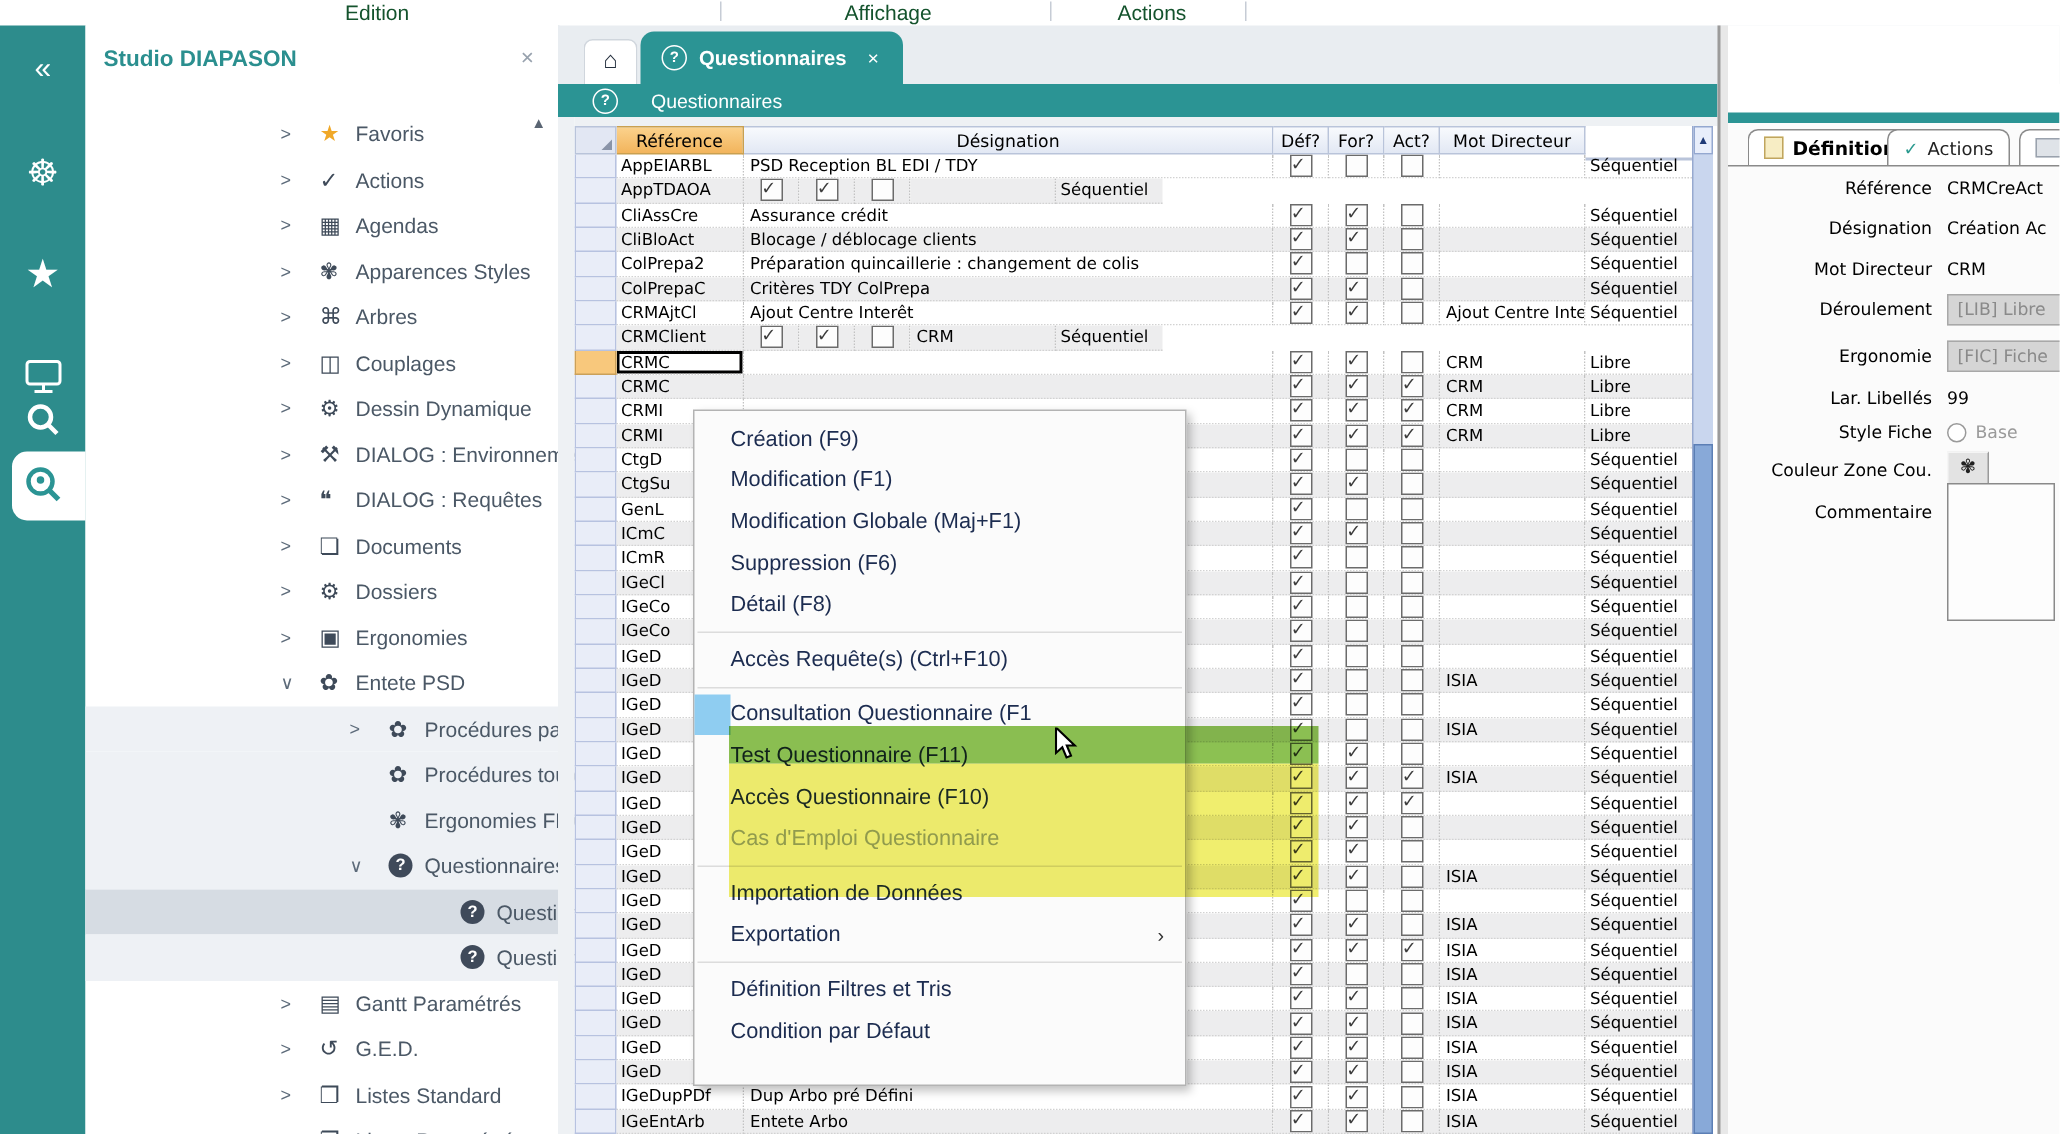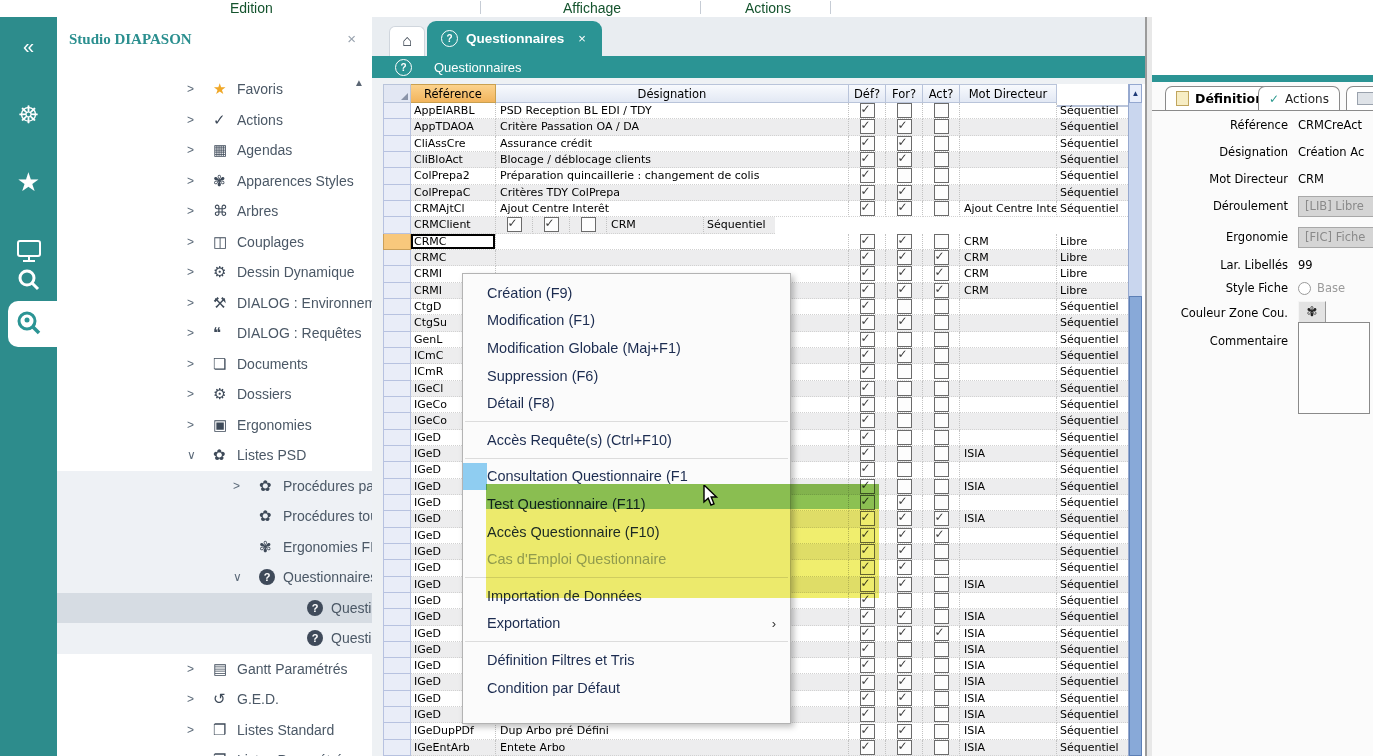--- a/index.html
+++ b/index.html
@@ -8,21 +8,21 @@
   
   #menubar{left:0;top:0;width:1373px;height:17px;background:#fff;}
   .mb-item{position:absolute;top:0;color:#14532d;font-size:14px;}
   .mb-sep{position:absolute;top:1px;width:1px;height:13px;background:#c6ccd5;}
   
   #rail{left:0;top:17px;width:57px;height:739px;background:#2d8c8c;}
   .rail-ic{position:absolute;left:0;width:57px;text-align:center;color:#fff;}
   #rail-active-bg{position:absolute;left:8px;top:284px;width:49px;height:46px;background:#fff;border-radius:10px 0 0 10px;}
   
   #sidebar{left:57px;top:17px;width:315px;height:739px;background:#fff;border-right:1px solid #d8dee4;}
-  #sb-title{position:absolute;left:12px;top:14px;font-size:15px;font-weight:bold;color:#2b8f8f;font-family:Liberation Serif, serif;}
+  #sb-title{position:absolute;left:12px;top:14px;font-size:15px;font-weight:bold;color:#2b8f8f;}
   #sb-close{position:absolute;right:16px;top:13px;color:#98a2ae;font-size:15px;}
   #sb-up{position:absolute;right:8px;top:60px;color:#5a6573;font-size:10px;}
   #tree{position:absolute;left:0;top:57px;right:0;}
   .ti{height:30.5px;display:flex;align-items:center;padding-left:130px;font-size:14px;color:#4b5866;}
   .ti.l2{padding-left:176px;}
   .ti.l3{padding-left:224px;}
   .ti.shade{background:#eef1f5;}
   .ti.sel{background:#d6dce3;}
   .chev{width:26px;color:#5d6b7a;font-size:12px;flex:none;}
   .ic{width:24px;flex:none;color:#3e4a59;font-size:15px;text-align:left;}
@@ -203,21 +203,21 @@
       <span class="lb">Dossiers</span>
     </div>
       <div class="ti">
       <span class="chev">&gt;</span>
       <span class="ic">▣</span>
       <span class="lb">Ergonomies</span>
     </div>
       <div class="ti">
       <span class="chev">∨</span>
       <span class="ic">✿</span>
-      <span class="lb">Listes PSD</span>
+      <span class="lb">Entete PSD</span>
     </div>
       <div class="ti l2 shade">
       <span class="chev">&gt;</span>
       <span class="ic">✿</span>
       <span class="lb">Procédures par Catégorie</span>
     </div>
       <div class="ti l2 shade">
       <span class="chev"></span>
       <span class="ic">✿</span>
       <span class="lb">Procédures toutes catégories</span>
@@ -307,21 +307,20 @@
         </div>
       <div class="c cbc">
           <span class="cb"></span>
         </div>
       <div class="c mot"></div>
       <div class="c der">Séquentiel</div>
     </div>
       <div class="trow">
       <div class="c rowhdr"></div>
       <div class="c ref">AppTDAOA</div>
-      <div class="c des">Critère Passation OA / DA</div>
       <div class="c cbc">
           <span class="cb on"></span>
         </div>
       <div class="c cbc">
           <span class="cb on"></span>
         </div>
       <div class="c cbc">
           <span class="cb"></span>
         </div>
       <div class="c mot"></div>

